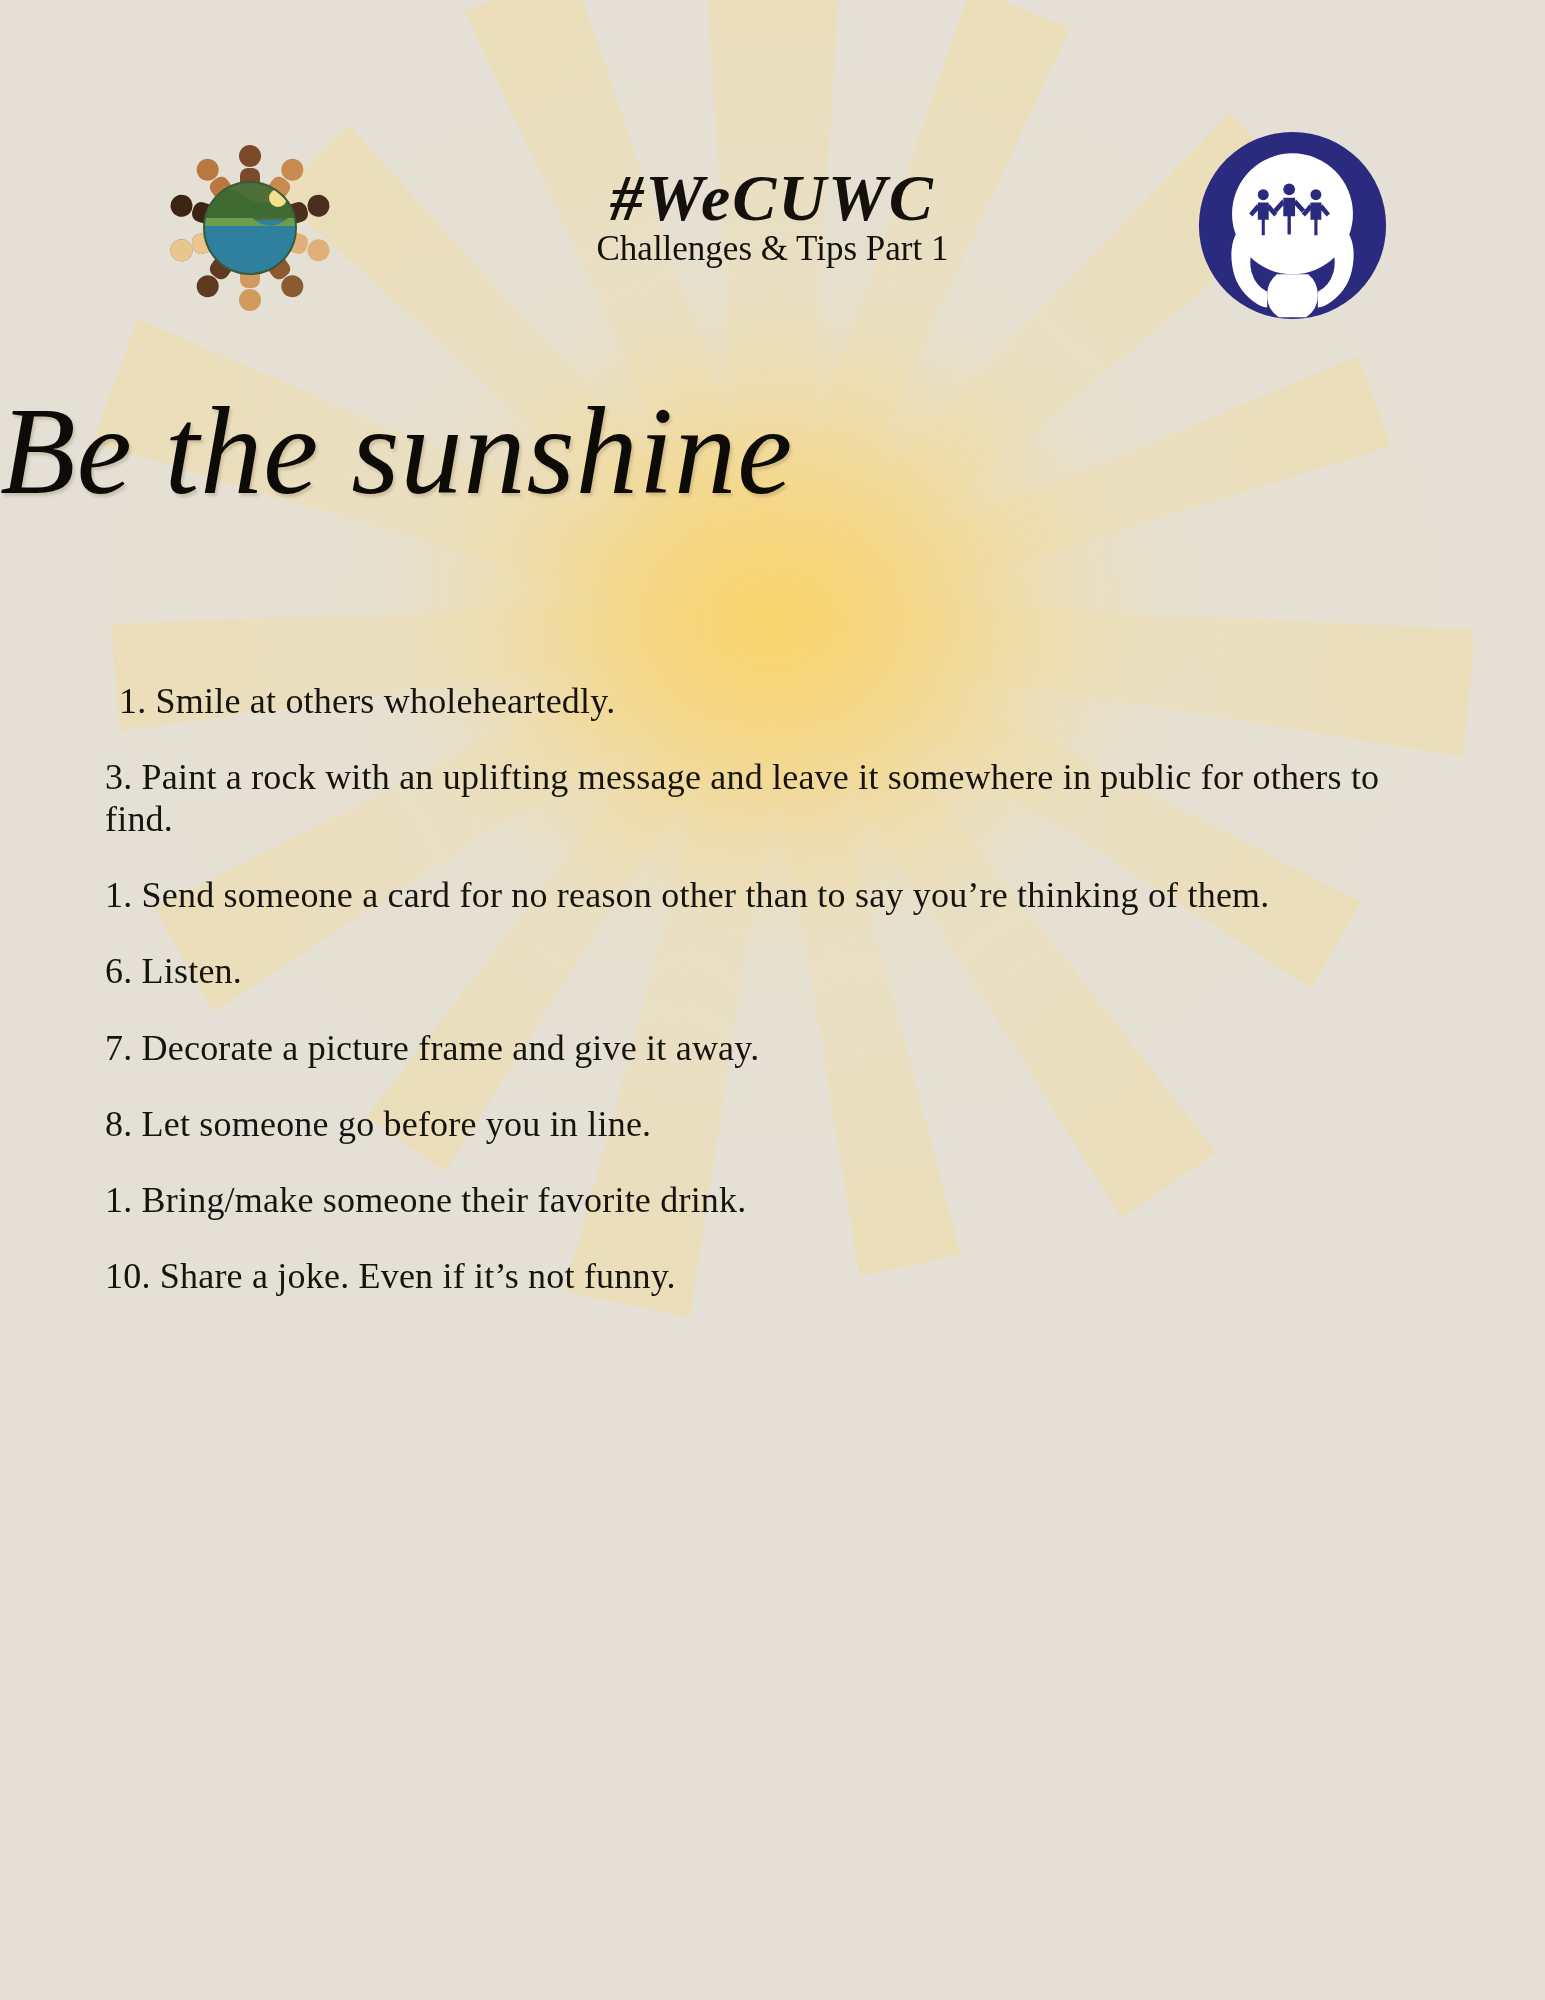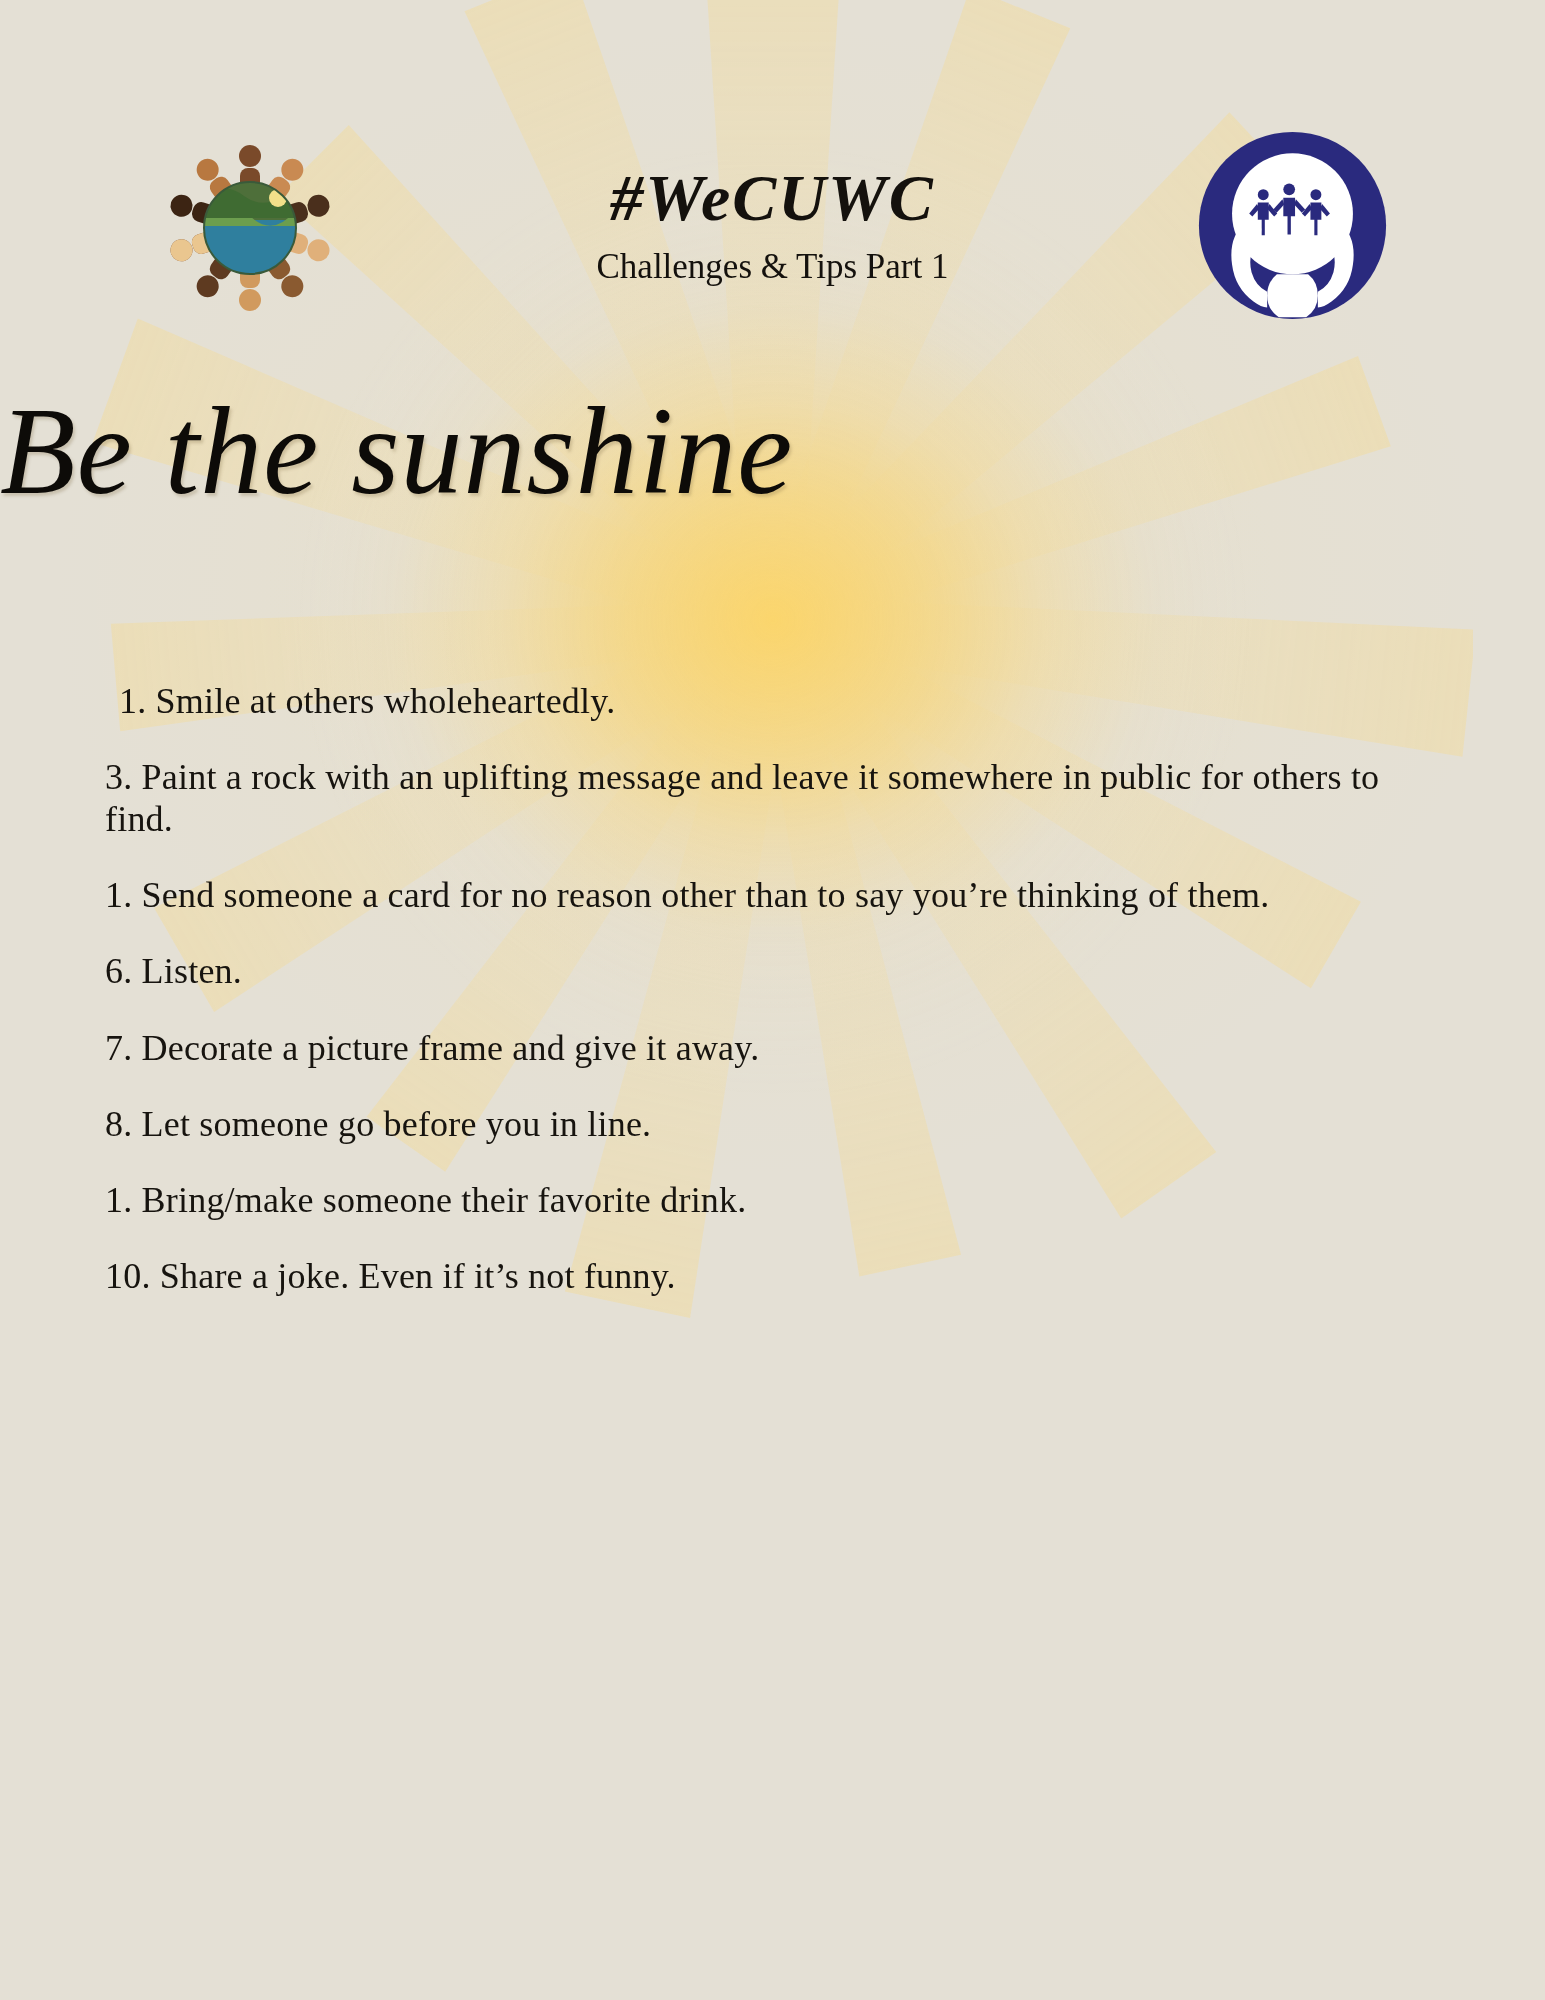--- a/index.html
+++ b/index.html
@@ -62,21 +62,20 @@
   .hashtag {
     font-family: "Liberation Serif", serif;
     font-style: italic;
     font-weight: 700;
     font-size: 66px;
     letter-spacing: 2px;
     color: #14110d;
     line-height: 1;
   }
   .subtitle {
-    margin-top: 18px;
     font-family: "Liberation Serif", serif;
     font-size: 35px;
     color: #14110d;
     line-height: 1;
   }
   .big-title {
     position: absolute;
     left: 0;
     right: 0;
     top: 390px;

